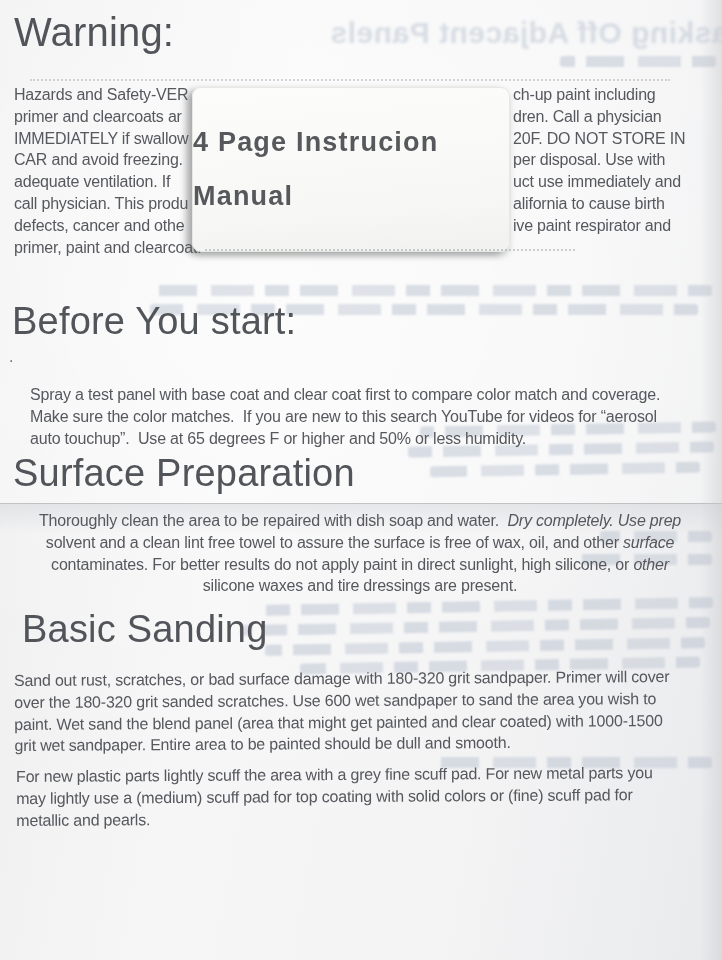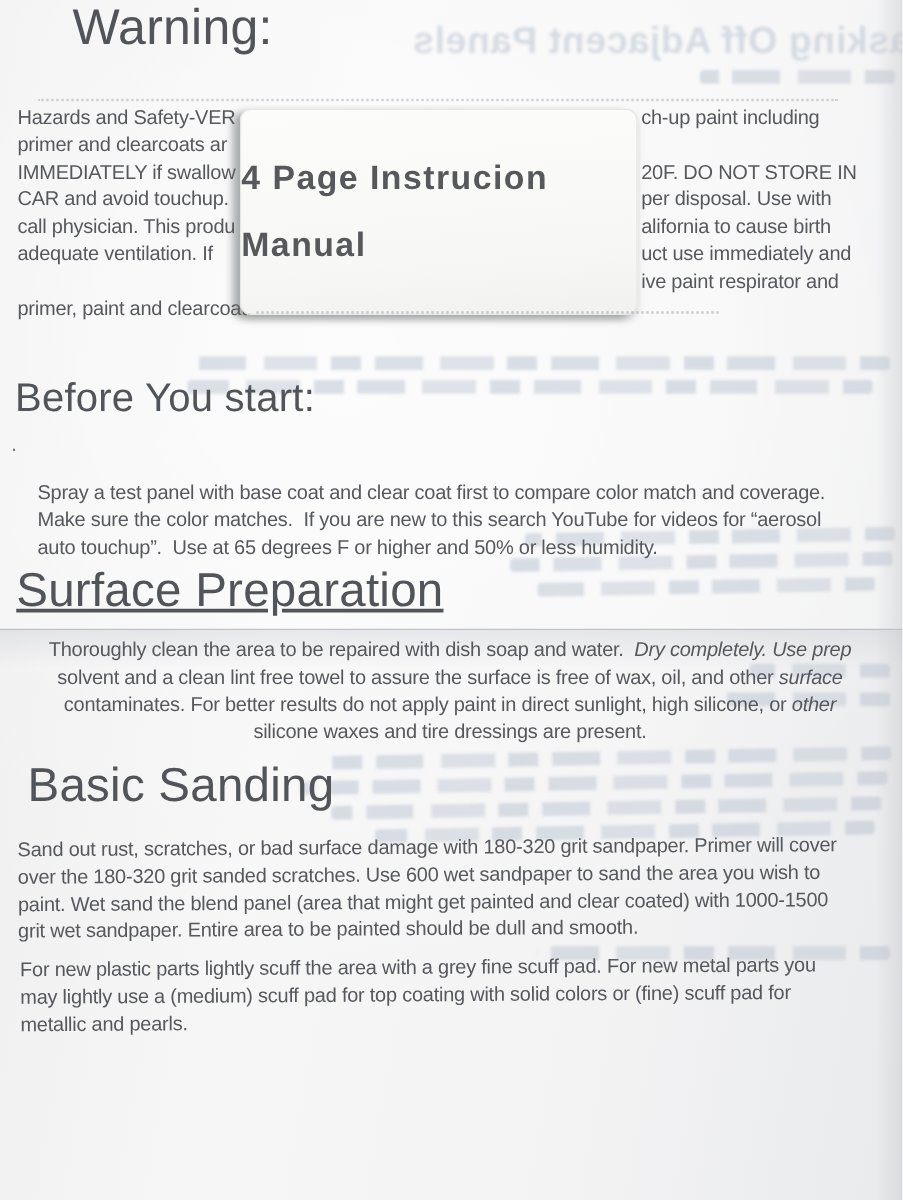--- a/index.html
+++ b/index.html
@@ -84,48 +84,48 @@
 <div class="abs ghost-line" style="left:600px;top:531px;width:112px;"></div>
 <div class="abs ghost-line" style="left:580px;top:554px;width:132px;"></div>
 <div class="abs ghost-line ghost-slant" style="left:255px;top:601px;width:458px;"></div>
 <div class="abs ghost-line ghost-slant" style="left:240px;top:621px;width:470px;"></div>
 <div class="abs ghost-line ghost-slant" style="left:265px;top:641px;width:440px;"></div>
 <div class="abs ghost-line ghost-slant" style="left:300px;top:660px;width:400px;"></div>
 <div class="abs ghost-line" style="left:430px;top:757px;width:282px;"></div>
 
 <div class="abs perf"></div>
 
-<div class="abs h1" style="left:14px;top:0;margin-left:44px;">Warning:</div>
+<div class="abs h1" style="left:14px;top:10px;">Warning:</div>
 
 <div class="abs para" style="left:14px;top:84px;width:700px;">
     <div class="tline"><span>Hazards and Safety-VER</span><span class="frag-r">ch-up paint including</span></div>
-    <div class="tline"><span>primer and clearcoats ar</span></div>
+    <div class="tline"><span>primer and clearcoats ar</span><span class="frag-r">dren. Call a physician</span></div>
     <div class="tline"><span>IMMEDIATELY if swallow</span><span class="frag-r">20F. DO NOT STORE IN</span></div>
-    <div class="tline"><span>CAR and avoid touchup.</span><span class="frag-r">per disposal. Use with</span></div>
+    <div class="tline"><span>CAR and avoid freezing.</span><span class="frag-r">per disposal. Use with</span></div>
+    <div class="tline"><span>adequate ventilation. If</span><span class="frag-r">uct use immediately and</span></div>
     <div class="tline"><span>call physician. This produ</span><span class="frag-r">alifornia to cause birth</span></div>
-    <div class="tline"><span>adequate ventilation. If</span><span class="frag-r">uct use immediately and</span></div>
-    <div class="tline"><span class="frag-r">ive paint respirator and</span></div>
+    <div class="tline"><span>defects, cancer and othe</span><span class="frag-r">ive paint respirator and</span></div>
     <div class="tline"><span>primer, paint and clearcoat.</span><span class="frag-r"></span></div>
   </div>
 
 <div class="abs sticker">
   <div class="stxt">4 Page Instrucion</div>
   <div class="stxt">Manual</div>
 </div>
 <div class="abs dash-under-sticker"></div>
 
-<div class="abs h1" style="left:12px;top:300px;font-size:32px;">Before You start:</div>
+<div class="abs h1" style="left:12px;top:300px;font-size:38px;">Before You start:</div>
 <div class="abs stray-dot" style="left:9px;top:348px;">.</div>
 <div class="abs para" style="left:30px;top:368px;width:700px;margin-top:16px;">
     <div class="tline">Spray a test panel with base coat and clear coat first to compare color match and coverage.</div>
     <div class="tline">Make sure the color matches.  If you are new to this search YouTube for videos for “aerosol</div>
     <div class="tline">auto touchup”.  Use at 65 degrees F or higher and 50% or less humidity.</div>
   </div>
 
-<div class="abs h1" style="left:13px;top:452px;font-size:38px;text-decoration:underline;">Surface Preparation</div>
+<div class="abs h1" style="left:13px;top:452px;font-size:38px;">Surface Preparation</div>
 
 <div class="abs sheet-edge"></div>
 <div class="abs sheet-edge-band"></div>
 
 <div class="abs para" style="left:8px;top:510px;width:704px;text-align:center;">
     <div class="tline"><span>Thoroughly clean the area to be repaired with dish soap and water.  </span><span class="it">Dry completely. Use prep</span></div>
     <div class="tline"><span>solvent and a clean lint free towel to assure the surface is free of wax, oil, and other </span><span class="it">surface</span></div>
     <div class="tline"><span>contaminates. For better results do not apply paint in direct sunlight, high silicone, or </span><span class="it">other</span></div>
     <div class="tline">silicone waxes and tire dressings are present.</div>
   </div>

